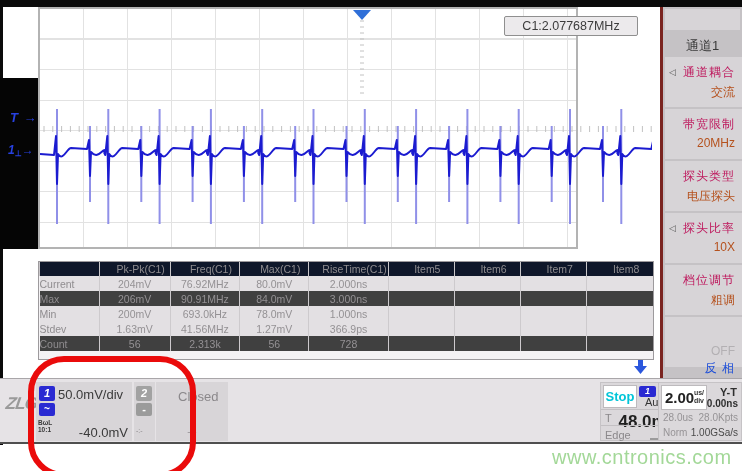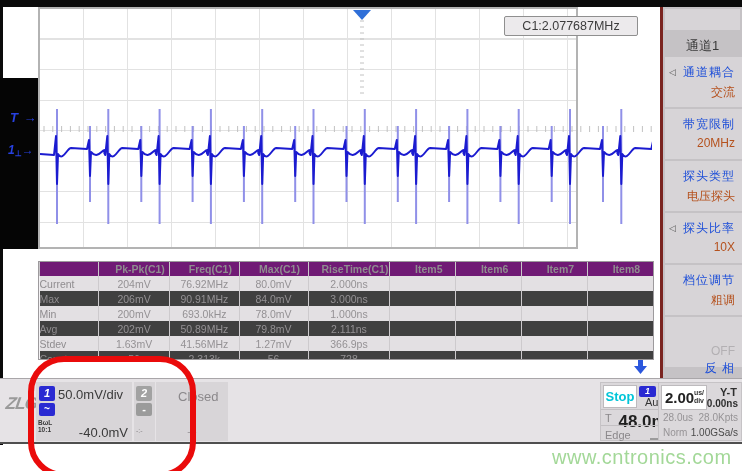--- a/index.html
+++ b/index.html
@@ -20,21 +20,21 @@
   .plot svg{position:absolute;left:0;top:0;}
   .freq-box{left:464px;top:7px;width:132px;height:18px;background:#eceaec;border:1px solid #8f8f8f;border-radius:2px;
             font-size:12.5px;color:#3c3c3c;text-align:center;line-height:18px;}
   .t-marker{left:10px;top:110px;color:#2741e0;font-size:13px;font-weight:bold;font-style:italic;letter-spacing:1px;}
   .ch-marker{left:8px;top:143px;color:#2741e0;font-size:12px;font-weight:bold;font-style:italic;}
   .ch-marker .gnd{font-size:8px;vertical-align:-2px;font-style:normal;}
 
   
   .meas-wrap{left:38px;top:261px;width:616px;height:99px;overflow:hidden;border:1px solid #9d9a9d;box-sizing:border-box;background:#f4f2f4;}
   table.meas{border-collapse:collapse;table-layout:fixed;font-size:10.5px;color:#96939 6;}
-  table.meas th{font-weight:bold;color:#8f8c8f;height:12px;background:#701a75;border-left:1px solid #c9c6c9;text-align:center;overflow:hidden;white-space:nowrap;padding-left:13px;}
+  table.meas th{font-weight:normal;color:#8f8c8f;height:12px;background:#0f172a;border-left:1px solid #c9c6c9;text-align:center;overflow:hidden;white-space:nowrap;padding-left:13px;}
   table.meas td{height:13px;color:#949194;border-left:1px solid #cdcacd;text-align:center;overflow:hidden;white-space:nowrap;}
   table.meas td.rowlabel{text-align:left;padding-left:0;border-left:none;color:#8f8c8f;}
   table.meas tr.odd td{background:#e3e0e3;}
   table.meas tr.even td{background:#404040;}
   .scroll-arrow{left:633px;top:360px;}
 
   
   .bottom-bar{left:0;top:378px;width:742px;height:66px;background:#e6e3e6;border-top:1px solid #a9a6a9;border-bottom:2px solid #4f4f4f;box-sizing:border-box;}
   .panel{position:absolute;background:#d8d5d8;}
   .badge{position:absolute;color:#fff;font-weight:bold;font-style:italic;text-align:center;border-radius:2px;}
@@ -58,21 +58,21 @@
   .tb-yt{position:absolute;right:4px;top:3px;font-size:11px;font-weight:bold;color:#2f2f2f;}
   .tb-delay{position:absolute;right:3px;top:15px;font-size:10px;font-weight:bold;color:#2f2f2f;}
   .small-grey{font-size:10px;color:#969396;}
   .small-dark{font-size:10px;color:#4a4a4a;}
 
   
   .sidebar{left:660px;top:7px;width:82px;height:371px;background:#c5c2c5;border-left:3px solid #7a2420;box-sizing:border-box;}
   .side-top-box{position:absolute;left:2px;top:2px;width:75px;height:21px;background:#d7d4d7;}
   .side-title{position:absolute;left:0;top:30px;width:100%;text-align:center;font-size:13px;color:#3a3a3a;}
   .side-item{position:absolute;left:2px;width:77px;height:50px;background:#d7d4d7;}
-  .side-item .lbl{position:absolute;right:7px;top:7px;font-size:12px;color:#1d4ed8;letter-spacing:1px;white-space:nowrap;}
+  .side-item .lbl{position:absolute;right:7px;top:7px;font-size:12px;color:#be185d;letter-spacing:1px;white-space:nowrap;}
   .side-item .val{position:absolute;right:7px;top:27px;font-size:12px;color:#b5511d;white-space:nowrap;}
   .side-item.disabled .lbl{color:#1d4ed8;margin-top:36px;}
   .side-item.disabled .val{color:#b3b0b3;}
   .side-item .subarrow{position:absolute;left:4px;top:10px;font-size:9px;color:#5a5a5a;}
 
   .watermark{left:552px;top:446px;font-size:20px;color:#a3d898;letter-spacing:0.5px;}
   .red-annotation{left:28px;top:356px;width:156px;height:110px;border:6px solid #ea0b0b;border-radius:36px;pointer-events:none;z-index:60;}
 </style>
 </head>
 <body>
@@ -150,31 +150,20 @@
             <td class="rowlabel">Min</td>
             <td>200mV</td>
             <td>693.0kHz</td>
             <td>78.0mV</td>
             <td>1.000ns</td>
             <td></td>
             <td></td>
             <td></td>
             <td></td>
           </tr>
-          <tr class="even">
-            <td class="rowlabel">Avg</td>
-            <td>202mV</td>
-            <td>50.89MHz</td>
-            <td>79.8mV</td>
-            <td>2.111ns</td>
-            <td></td>
-            <td></td>
-            <td></td>
-            <td></td>
-          </tr>
           <tr class="odd">
             <td class="rowlabel">Stdev</td>
             <td>1.63mV</td>
             <td>41.56MHz</td>
             <td>1.27mV</td>
             <td>366.9ps</td>
             <td></td>
             <td></td>
             <td></td>
             <td></td>

